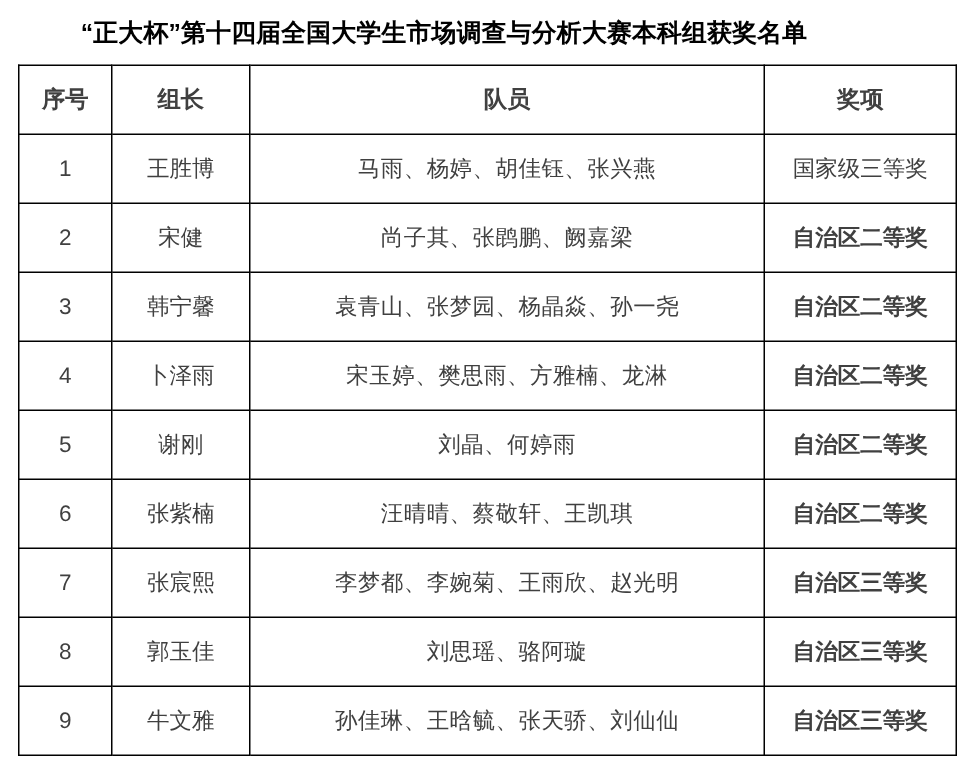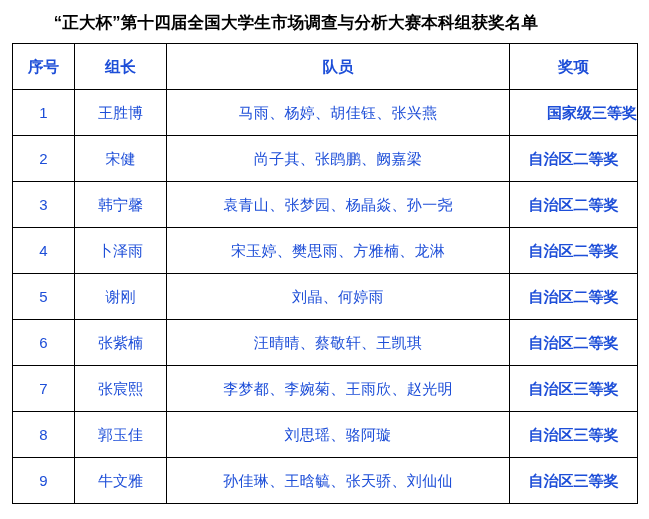--- a/index.html
+++ b/index.html
@@ -37,41 +37,41 @@
     width: 625px;
     border-collapse: collapse;
     table-layout: fixed;
   }
   table.award-table th,
   table.award-table td {
     border: 1px solid #000000;
     text-align: center;
     vertical-align: middle;
     font-size: 15px;
-    color: #1d4ed8;
+    color: #404040;
     padding: 0;
     height: 45px;
     line-height: 45px;
     white-space: nowrap;
     overflow: hidden;
   }
   table.award-table th {
     font-weight: bold;
     font-size: 15.5px;
   }
   col.c-seq { width: 62px; }
   col.c-leader { width: 92px; }
   col.c-members { width: 343px; }
   col.c-award { width: 128px; }
 
   td.seq-cell { font-size: 15px; }
   td.leader-cell { font-size: 15px; }
   td.members-cell { font-size: 15px; letter-spacing: 0.3px; }
   td.award-cell { font-size: 15px; font-weight: bold; }
-  td.award-cell.bold { font-weight: bold; text-align: right; }
+  td.award-cell.bold { font-weight: normal; }
 </style>
 </head>
 <body>
 
 <div class="page">
 
   <div class="doc-title">“正大杯”第十四届全国大学生市场调查与分析大赛本科组获奖名单</div>
 
   <div class="table-wrap">
     <table class="award-table">

